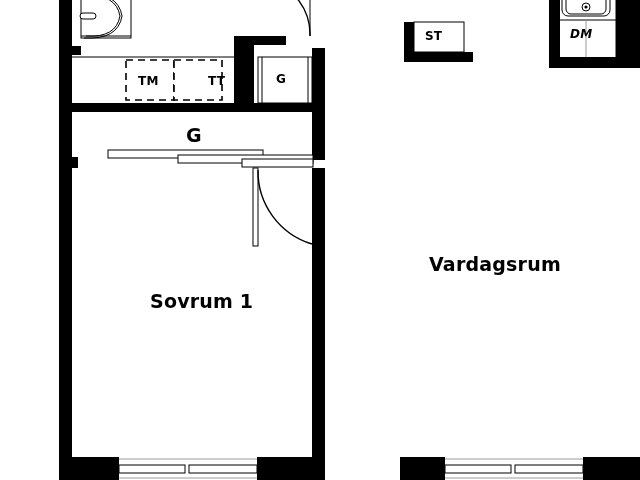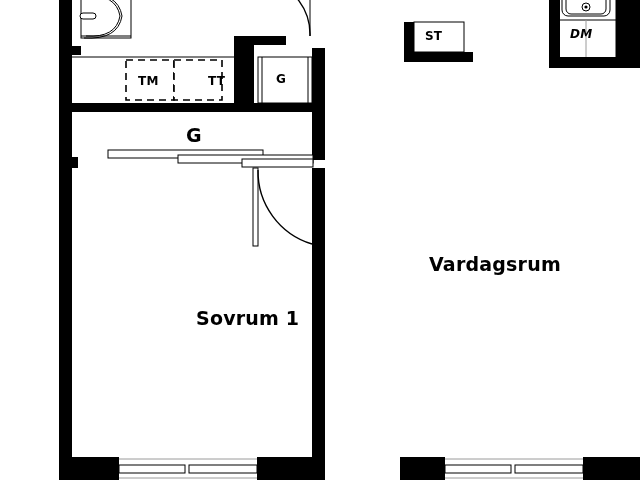--- a/index.html
+++ b/index.html
@@ -175,21 +175,21 @@
     <g>
       <rect class="room-fill" x="445" y="457" width="138" height="23"></rect>
       <line class="thingray" x1="445" y1="459" x2="583" y2="459"></line>
       <rect class="thin-fill" x="445" y="465" width="66" height="8"></rect>
       <rect class="thin-fill" x="515" y="465" width="68" height="8"></rect>
       <line class="thingray" x1="445" y1="478" x2="583" y2="478"></line>
     </g>
 
   </svg>
 
-  <div class="label label-room" style="left:150px; top:307px;margin-left:46px;">Sovrum 1</div>
+  <div class="label label-room" style="left:150px; top:290px;">Sovrum 1</div>
 
   <div class="label label-room" style="left:419px; top:253px;margin-left:10px;">Vardagsrum</div>
 
   <div class="label label-tag" style="left:138px; top:74px;text-align:center;">TM</div>
 
   <div class="label label-tag" style="left:172px; top:74px;margin-left:36px;">TT</div>
 
   <div class="label label-tag" style="left:276px; top:72px;">G</div>
 
   <div class="label label-room" style="left:186px; top:124px;">G</div>

